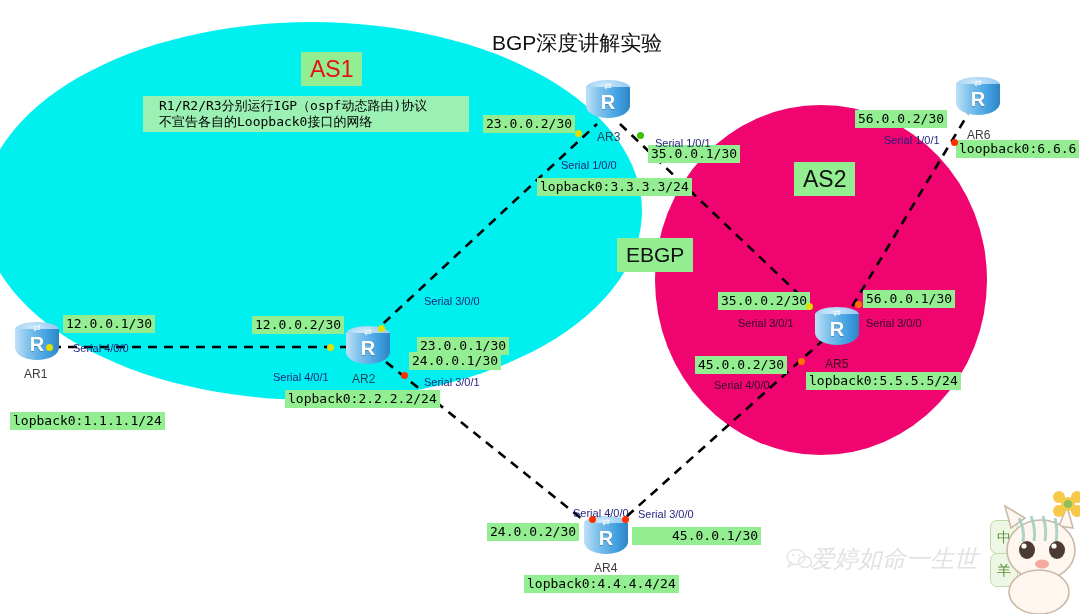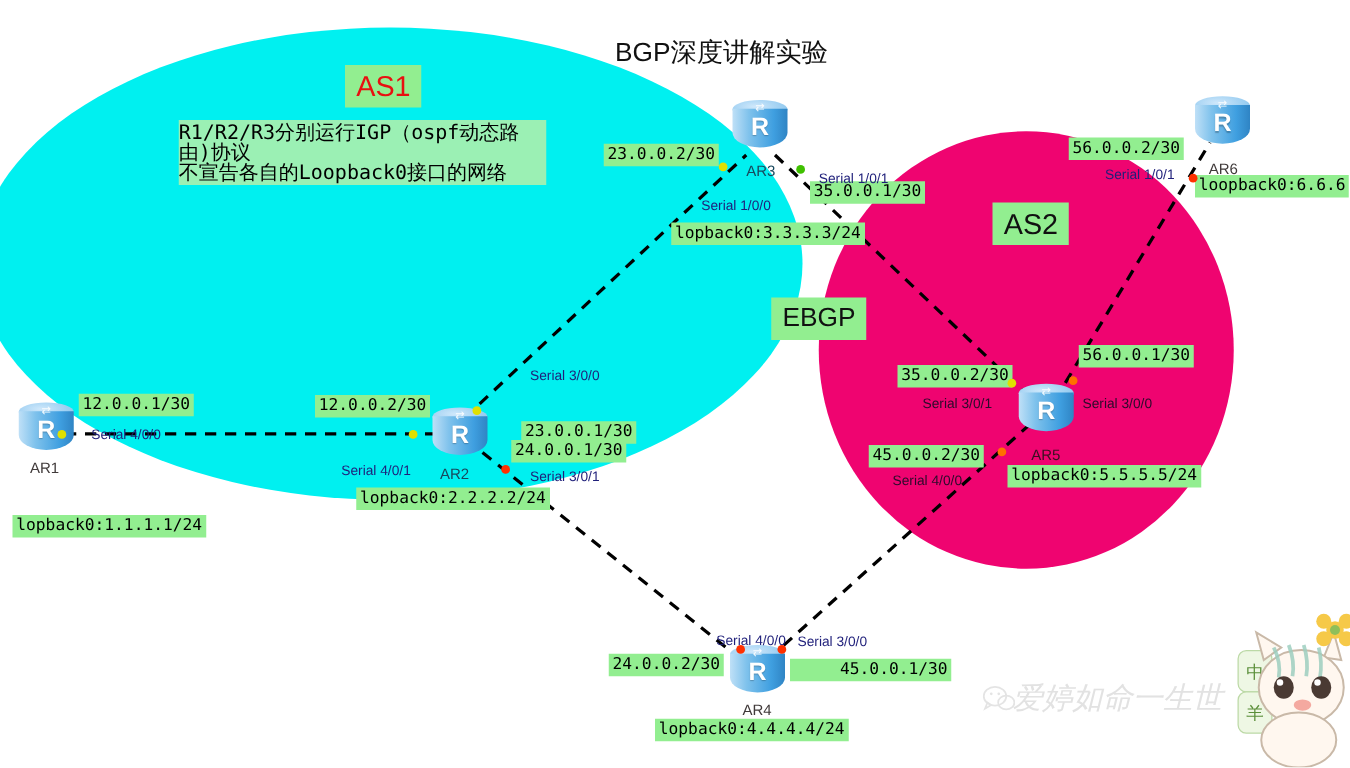--- a/index.html
+++ b/index.html
@@ -36,25 +36,25 @@
   .ifc.pink{color:#2b0b2b;}
   .rname{position:absolute;color:#403a3a;font-size:12px;line-height:13px;white-space:nowrap;}
   .rname.cy{color:#18485c;}
   .rname.pk{color:#3a1020;}
 
   #title{position:absolute;left:492px;top:30px;color:#111111;font-size:21px;
          line-height:26px;white-space:nowrap;}
 
   #note-box{position:absolute;left:143px;top:96px;width:294px;background:#9bf0b4;
       color:#000000;font-family:"DejaVu Sans Mono","Liberation Mono",monospace;
-      font-size:16px;line-height:16px;padding:2px 0;}
+      font-size:13px;line-height:16px;padding:2px 16px;}
 
   .as-tag{position:absolute;background:#92ee90;font-size:23px;line-height:30px;
       padding:2px 9px;font-family:"Liberation Sans",sans-serif;}
-  #as1-tag{left:276px;top:52px;color:#e81010;}
+  #as1-tag{left:301px;top:52px;color:#e81010;}
   #as2-tag{left:794px;top:162px;color:#111111;}
   #ebgp-tag{left:617px;top:238px;color:#111111;font-size:21px;}
 
   
   .dot{position:absolute;width:7px;height:7px;border-radius:50%;}
   .dot.y{background:#e0e000;}
   .dot.g{background:#3fc000;}
   .dot.r{background:#ff3000;}
   .dot.o{background:#ff7000;}
 
@@ -159,21 +159,21 @@
 
   <div class="router" style="left:814px;top:307px;">
     <div class="cyl-top"></div>
     <div class="cyl-body"></div>
     <div class="arrows">⇄</div>
     <div class="cyl-r">R</div>
   </div>
   <div class="rname pk" style="left:825px;top:358px;">AR5</div>
   <div class="hl" style="left:718px;top:292px;">35.0.0.2/30</div>
   <div class="ifc pink" style="left:738px;top:317px;">Serial 3/0/1</div>
-  <div class="hl" style="left:863px;top:276px;text-align:right;">56.0.0.1/30</div>
+  <div class="hl" style="left:863px;top:290px;text-align:right;">56.0.0.1/30</div>
   <div class="ifc pink" style="left:866px;top:317px;">Serial 3/0/0</div>
   <div class="hl" style="left:695px;top:356px;">45.0.0.2/30</div>
   <div class="ifc pink" style="left:714px;top:379px;">Serial 4/0/0</div>
   <div class="hl" style="left:806px;top:372px;">lopback0:5.5.5.5/24</div>
   <div class="dot y" style="left:806px;top:303px;"></div>
   <div class="dot o" style="left:855px;top:301px;"></div>
   <div class="dot o" style="left:798px;top:358px;"></div>
 
   <div class="router" style="left:955px;top:77px;">
     <div class="cyl-top"></div>

